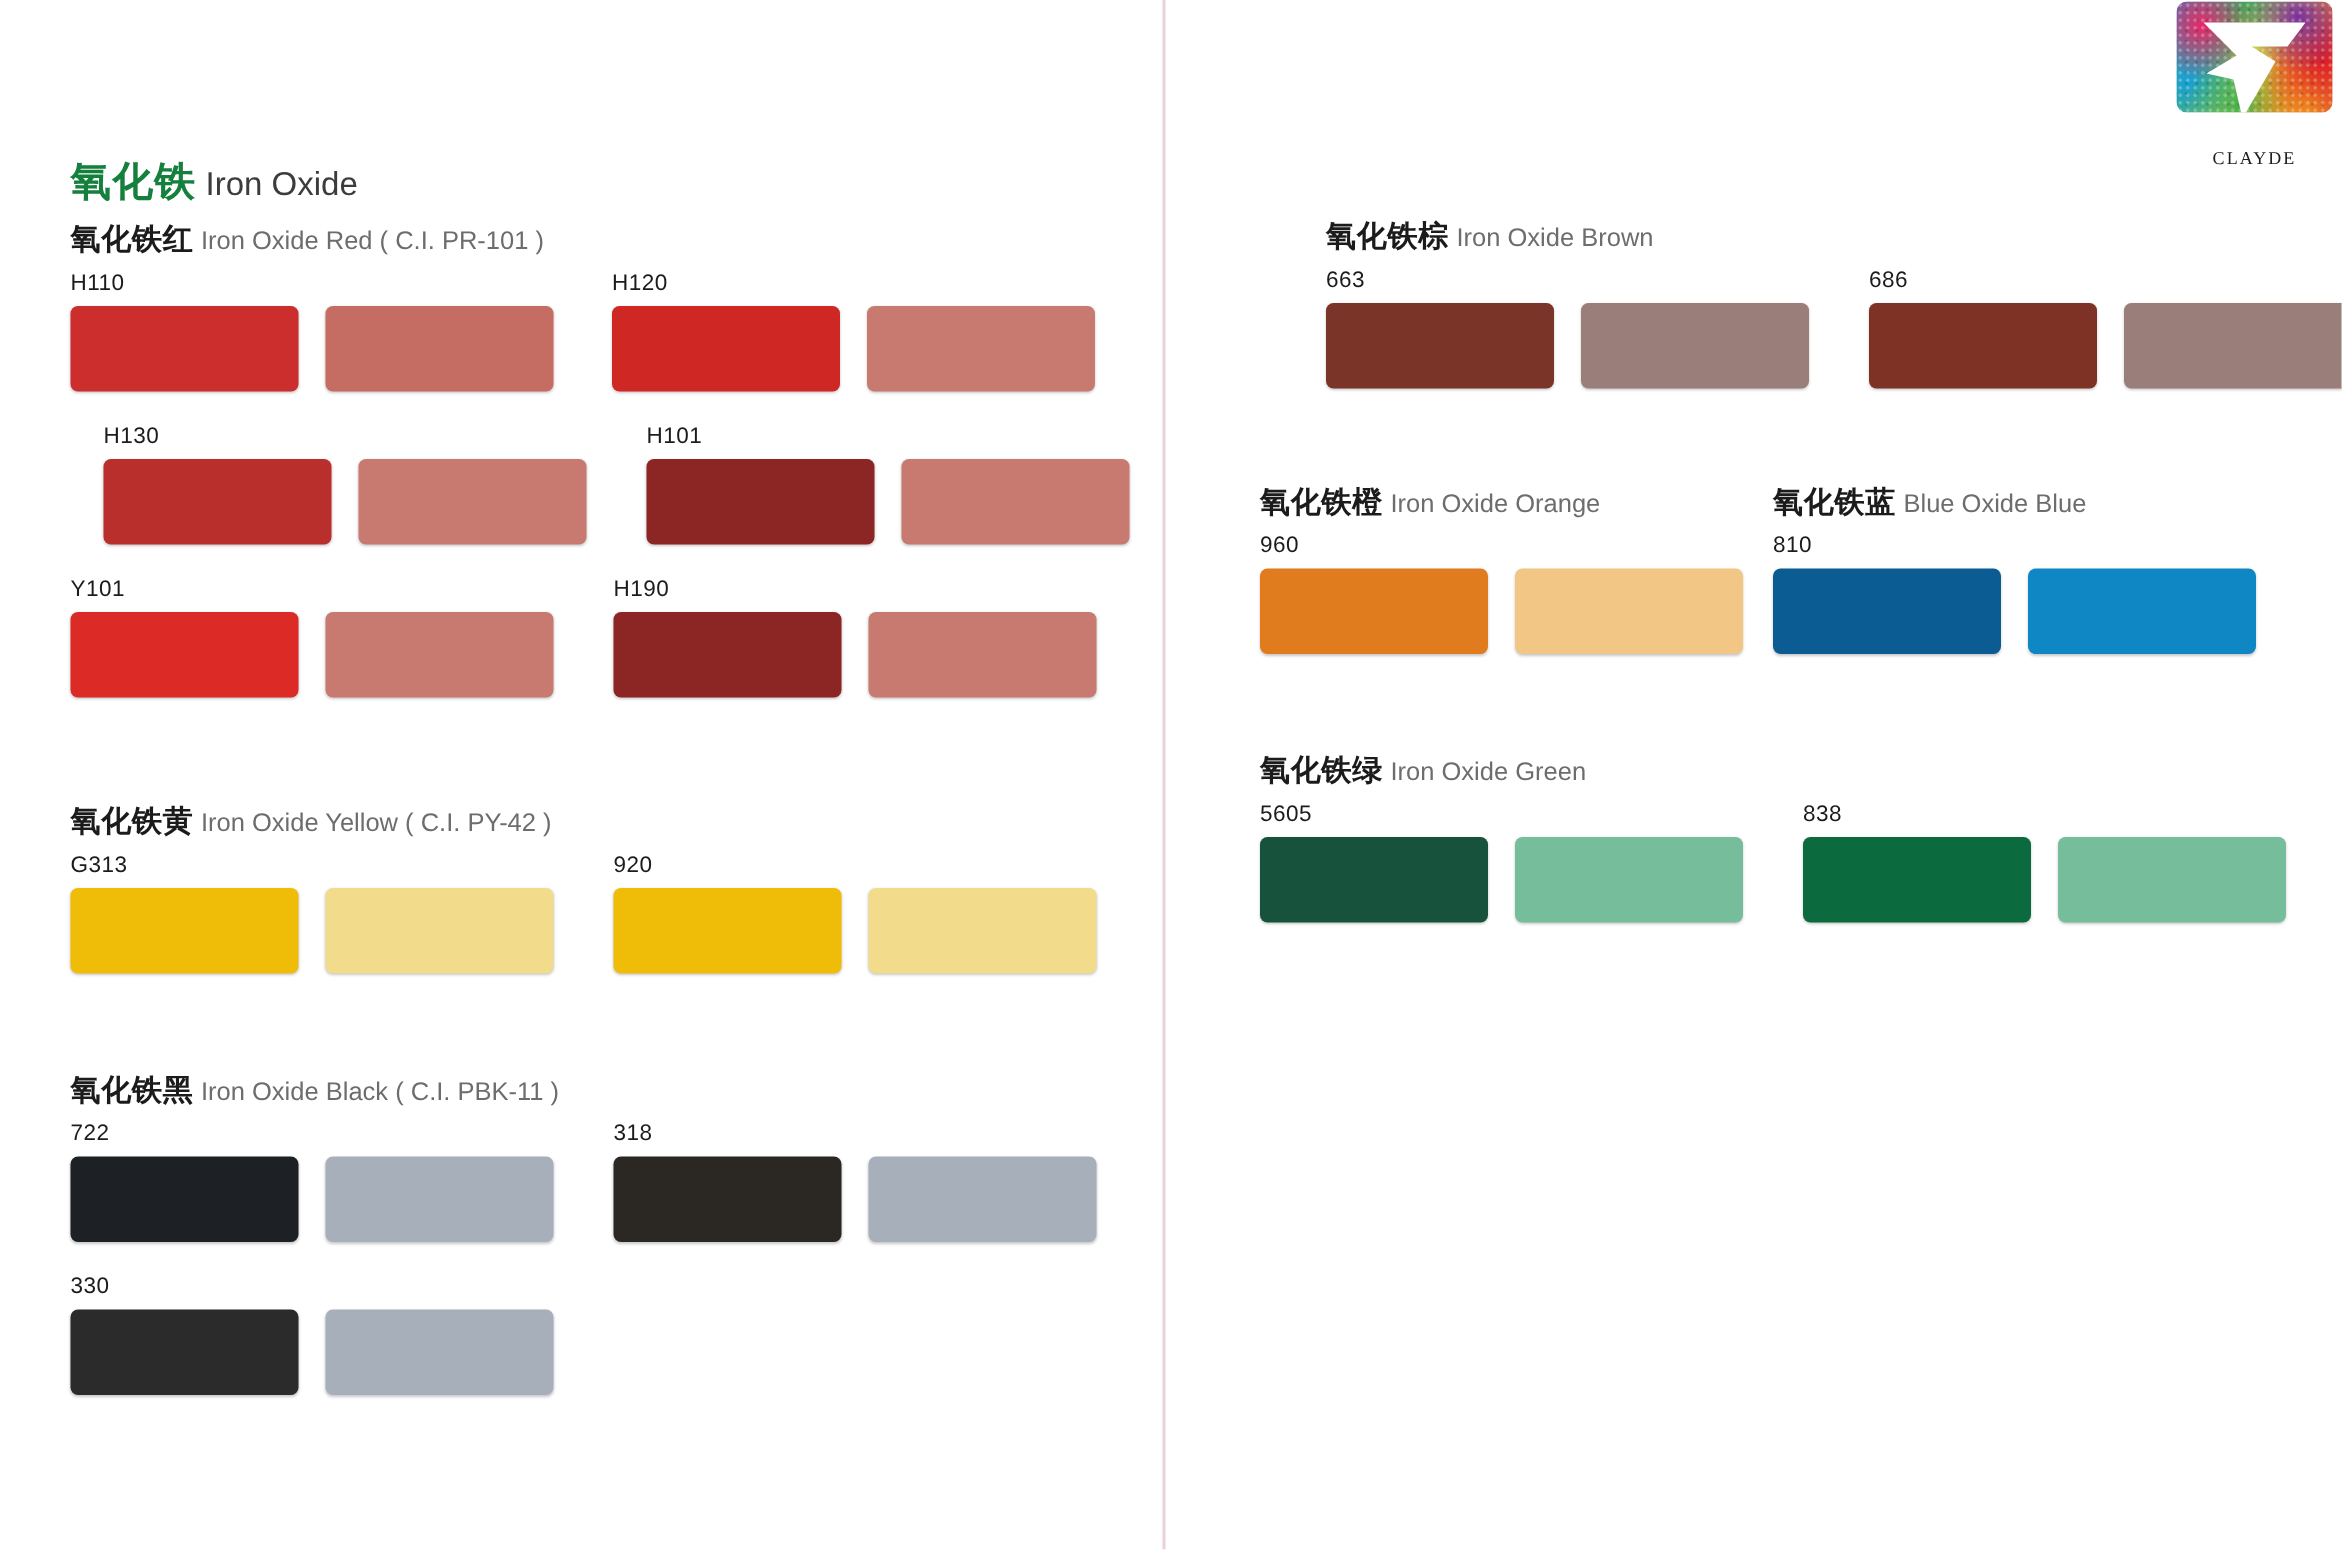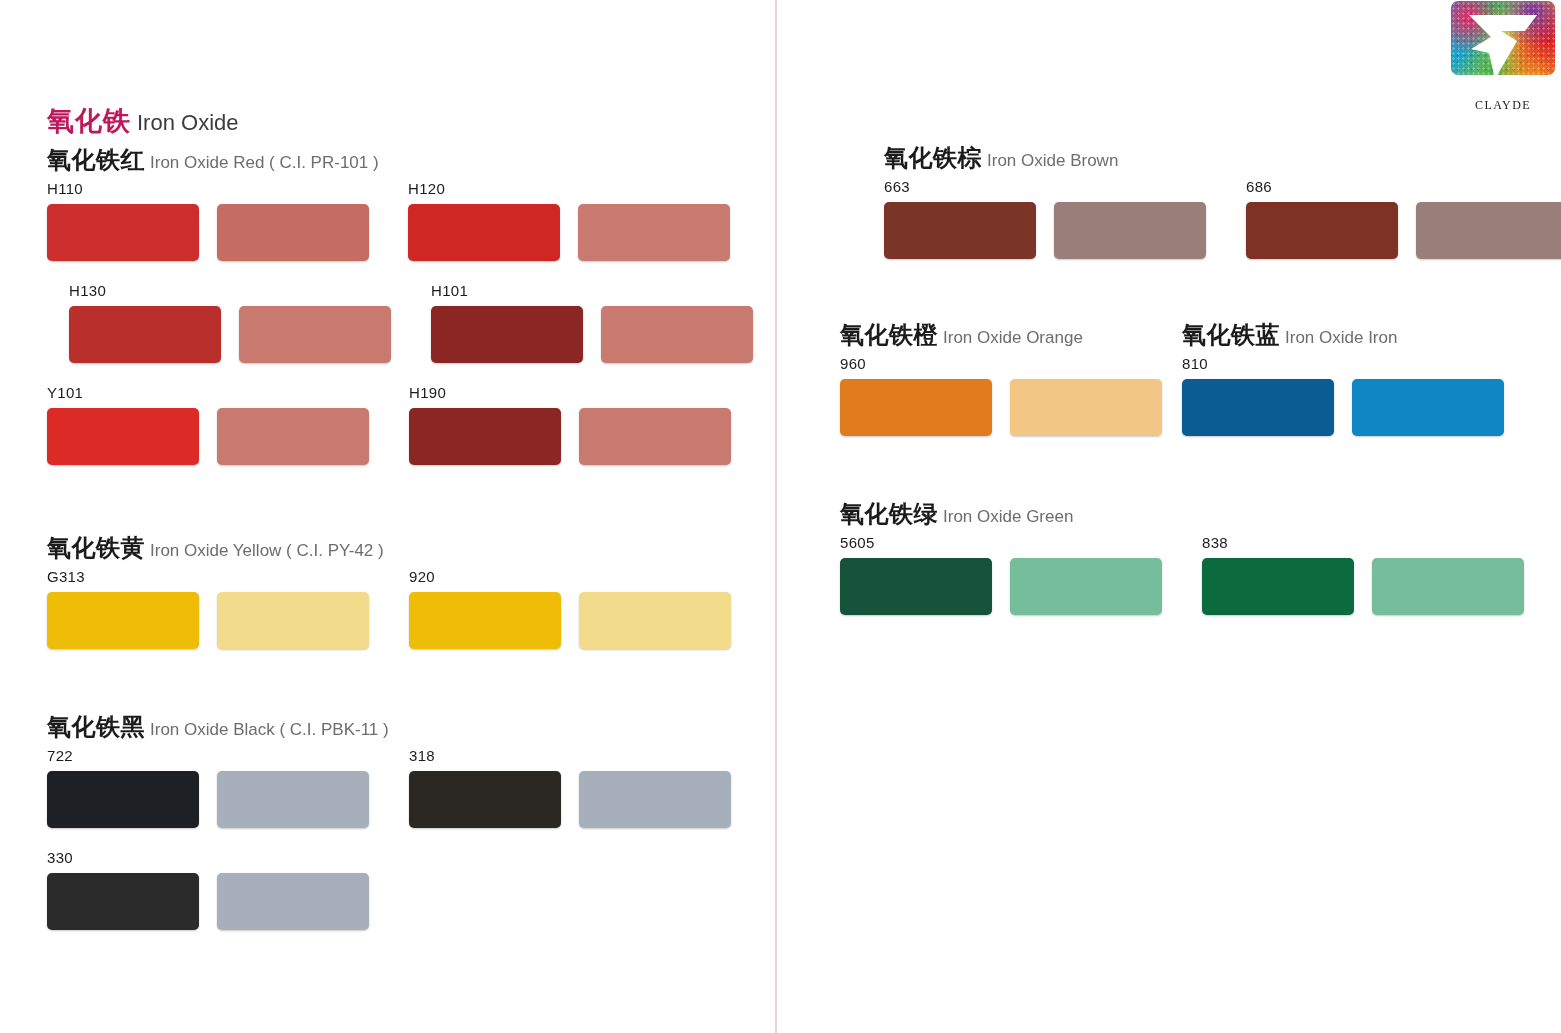--- a/index.html
+++ b/index.html
@@ -89,37 +89,36 @@
   
   .family-title {
     position: absolute;
     left: 47px;
     top: 103px;
     white-space: nowrap;
   }
   .family-title .cn {
     font-size: 27px;
     font-weight: 700;
-    color: #be185d;
+    color: #15803d;
     letter-spacing: 1px;
   }
   .family-title .en {
     font-size: 22px;
     color: #3c3c3c;
     margin-left: 6px;
     font-weight: 400;
   }
 
   .group-title { white-space: nowrap; line-height: 1; }
   .group-title .cn {
-    font-size: 24px;
+    font-size: 20px;
     font-weight: 600;
     color: #1b1b1b;
     letter-spacing: .5px;
-    font-family: Liberation Mono, monospace;
   }
   .group-title .en {
     font-size: 17px;
     color: #6d6d6d;
     margin-left: 5px;
     font-weight: 400;
   }
 
   
   .code-row {
@@ -293,21 +292,21 @@
           <div class="pair">
             <div class="code-label">960</div>
             <div class="chips">
               <div class="chip" style="background: rgb(224, 123, 30);"></div>
               <div class="chip" style="background: rgb(242, 198, 133);"></div>
             </div>
           </div>
         </div>
       </div>
       <div style="position: absolute; top: 325px; left: 342px;">
-        <div class="group-title"><span class="cn">氧化铁蓝</span><span class="en">Iron Oxide Iron</span></div>
+        <div class="group-title"><span class="cn">氧化铁蓝</span><span class="en">Blue Oxide Blue</span></div>
         <div class="code-row" style="position: absolute; top: 30px; left: 0px;">
           <div class="pair">
             <div class="code-label">810</div>
             <div class="chips">
               <div class="chip" style="background: rgb(10, 92, 146);"></div>
               <div class="chip" style="background: rgb(14, 135, 196);"></div>
             </div>
           </div>
         </div>
       </div>

